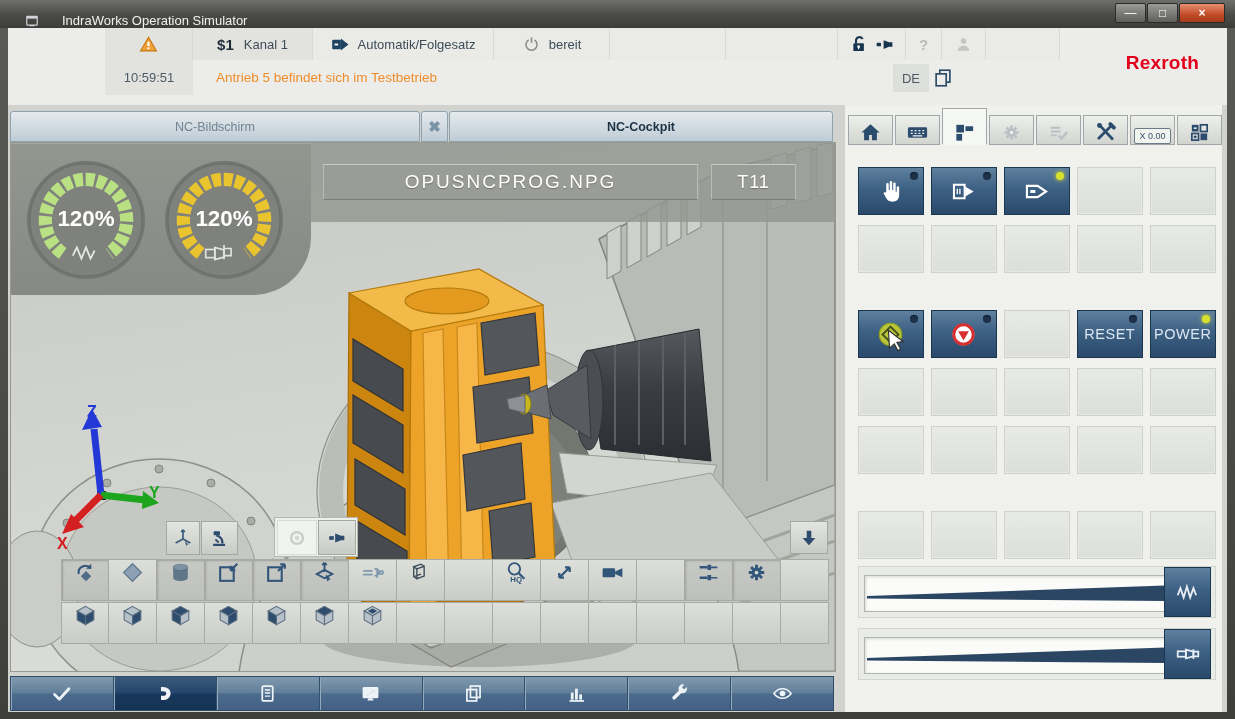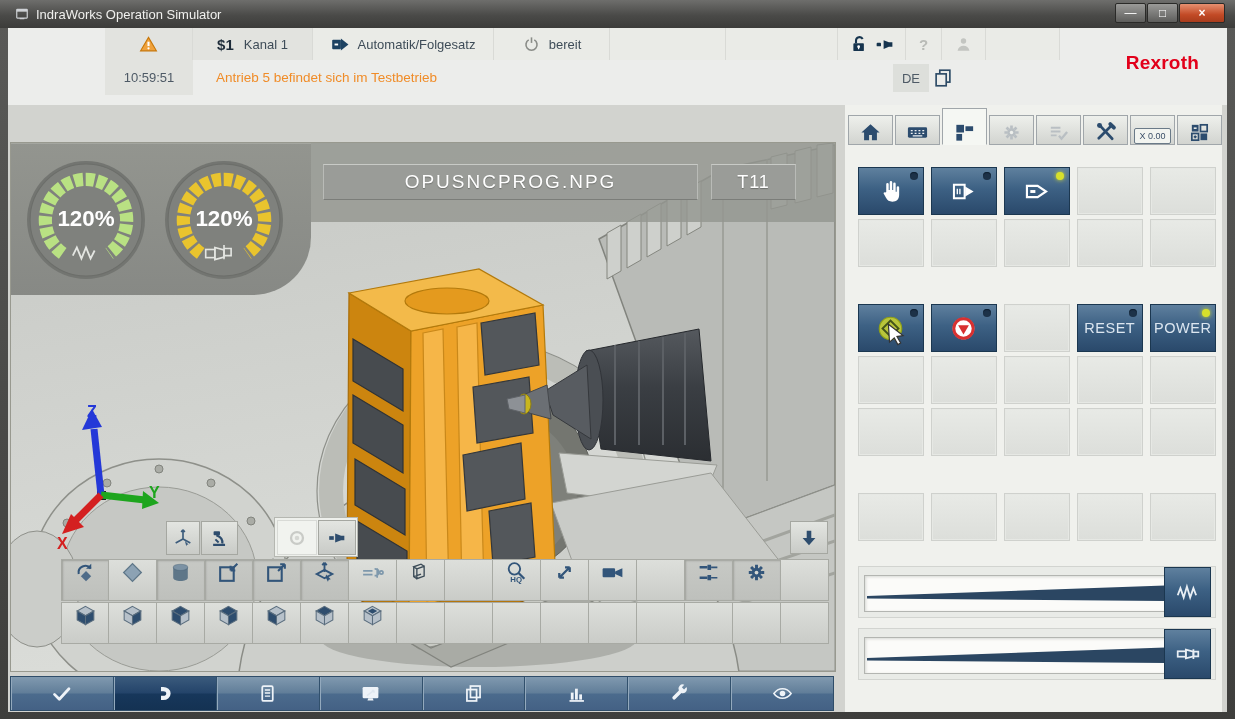--- a/index.html
+++ b/index.html
@@ -2,21 +2,21 @@
 <html style="--msg: #f08c28; --brand: #e2001a; --led-on: #d7e02c; --led-off: #1d3248;"><head>
 <meta charset="utf-8">
 <style>
   html,body{margin:0;padding:0}
   body{width:1235px;height:719px;position:relative;overflow:hidden;
        background:linear-gradient(#5a5a58,#3e3e3c);font-family:"Liberation Sans",sans-serif;
        -webkit-font-smoothing:antialiased}
   
   .titlebar{position:absolute;left:0;top:0;width:1235px;height:28px;
     background:linear-gradient(#6e6e6c,#4a4a48 55%,#3c3c3a);color:#f0f0ee;font-size:13px;
-    display:flex;align-items:center;padding-left:14px;box-sizing:border-box;gap:6px}
+    display:flex;align-items:flex-end;padding-left:24px;box-sizing:border-box;gap:22px}
   .titlebar .ticon svg{width:16px;height:14px;display:block}
   .winbtns{position:absolute;top:3px;right:10px;display:flex}
   .wbtn{width:29px;height:18px;margin-left:1px;border:1px solid #2a2a28;border-radius:2px;
     background:linear-gradient(#9a9a98,#5e5e5c);color:#fff;font-size:12px;line-height:16px;
     display:flex;align-items:center;justify-content:center}
   .wbtn.close{width:44px;background:linear-gradient(#e69070,#c24a26 60%,#a83c1c);font-weight:bold}
   .chrome{position:absolute;left:8px;top:28px;width:1219px;height:684px;background:#d2d3cf}
   
   .header{position:absolute;left:0;top:0;width:1219px;height:77px;background:#ecedeb}
   .seg{position:absolute;top:0;height:32px;display:flex;align-items:center;justify-content:center;
@@ -105,21 +105,21 @@
   .rptb{width:45px;height:30px;margin-right:2px;background:linear-gradient(#eef0ec,#d2d4d0);
     border:1px solid #a0a6aa;box-sizing:border-box;display:flex;align-items:flex-end;
     justify-content:center;color:#2c4c6e}
   .rptb svg{width:23px;height:23px}
   .rptb.act{height:37px;background:#f5f7f3;border-bottom:1px solid #f5f7f3}
   .rptb.dis{color:#b9bfc3}
   .xlabel{font-size:9px;color:#3c5068;border:1px solid #6a7a88;border-radius:2px;padding:2px 4px;
     background:#f2f4f0;white-space:nowrap}
   .kgrid{position:absolute;left:13px;top:62px;width:358px}
   .kgroup{margin-bottom:37px}
-  .krow{display:flex;gap:7.5px;margin-bottom:4px}
+  .krow{display:flex;gap:7.5px;margin-bottom:10px}
   .key{width:65.5px;height:48px;box-sizing:border-box;position:relative}
   .key.empty{background:linear-gradient(#e8eae6,#dcdeda);border:1px solid #cfd1cd;
     box-shadow:inset 0 0 0 1px #e6e8e4}
   .key.blue{background:linear-gradient(#5f809e 0%,#3d6184 45%,#2a496b 100%);
     border:1px solid #1b3750;display:flex;align-items:center;justify-content:center;color:#fff}
   .key svg{width:27px;height:27px}
   .key .led{position:absolute;top:4px;right:5px;width:8px;height:8px;border-radius:50%;
     background:var(--led-off,#1d3248);box-shadow:inset 0 1px 1px #0d1e2f}
   .key .led.on{background:var(--led-on,#d7e02c);box-shadow:0 0 4px var(--led-on,#d7e02c)}
   .klabel{font-size:14.5px;color:#dce6f0;letter-spacing:.5px}
@@ -225,20 +225,25 @@
     <div class="debox">DE</div>
     <span class="copyic ic">
         <svg viewBox="0 0 24 24">
           <rect x="8.5" y="3.5" width="11" height="13" fill="none" stroke="#2c4a66" stroke-width="1.8"></rect>
           <rect x="4.5" y="7.5" width="11" height="13" fill="#ecedeb" stroke="#2c4a66" stroke-width="1.8"></rect>
         </svg>
       </span>
     <div class="brand">Rexroth</div>
   </div>
 
+  <div class="tabbar">
+    <div class="tab" style="width:410px">NC-Bildschirm</div>
+    <div class="tab tabclose">✖</div>
+    <div class="tab active" style="width:384px">NC-Cockpit</div>
+  </div>
 
   <div class="viewport">
     <svg class="scene" viewBox="0 0 824 528">
       <defs>
         <linearGradient id="bgg" x1="0" y1="0" x2="0.25" y2="1">
           <stop offset="0" stop-color="#c6c8c4"></stop>
             <stop offset="1" stop-color="#dbddd9"></stop>
         </linearGradient>
         <linearGradient id="spg" x1="0" y1="0" x2="0" y2="1">
           <stop offset="0" stop-color="#55595e"></stop>

